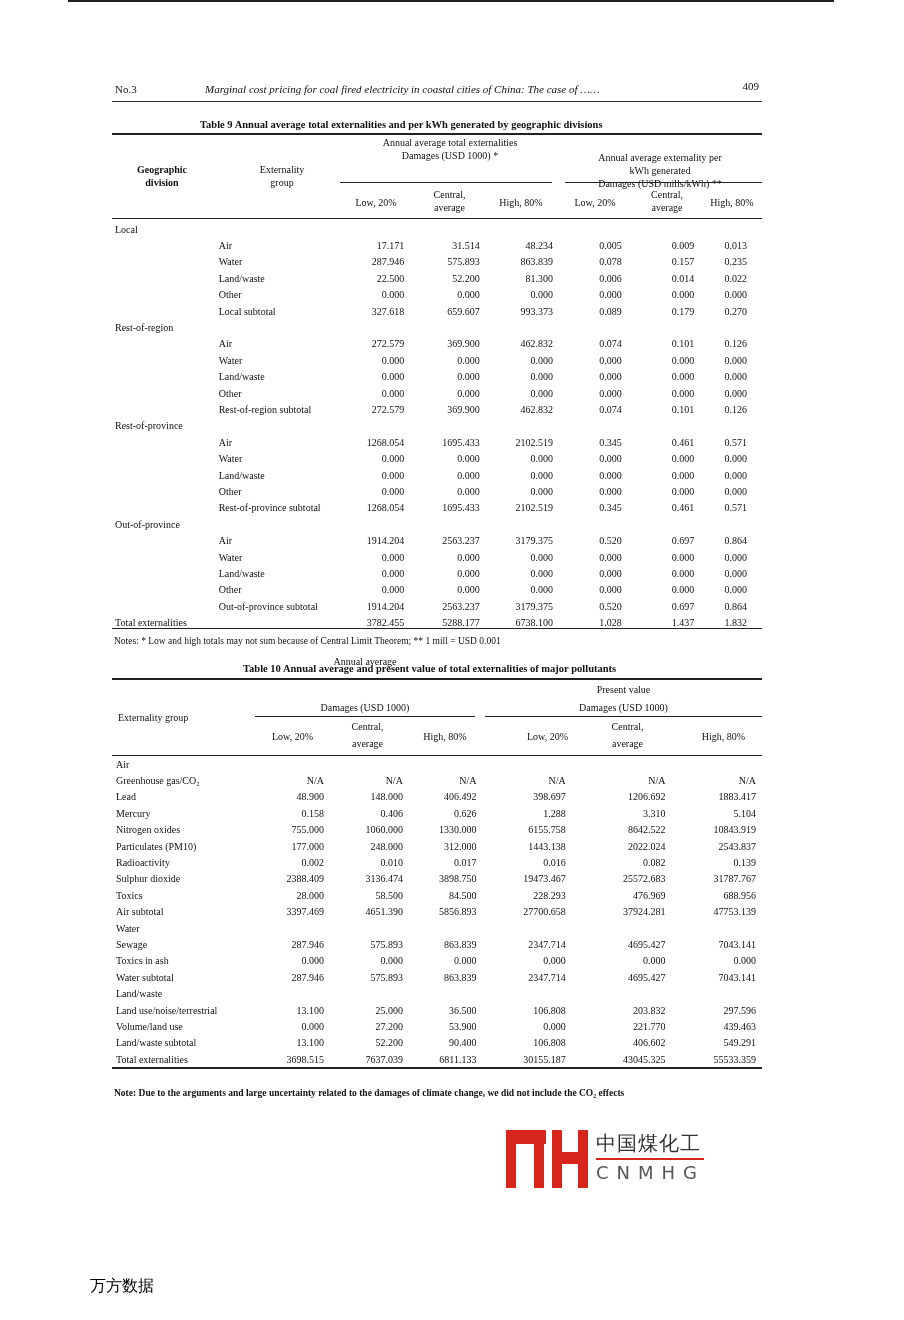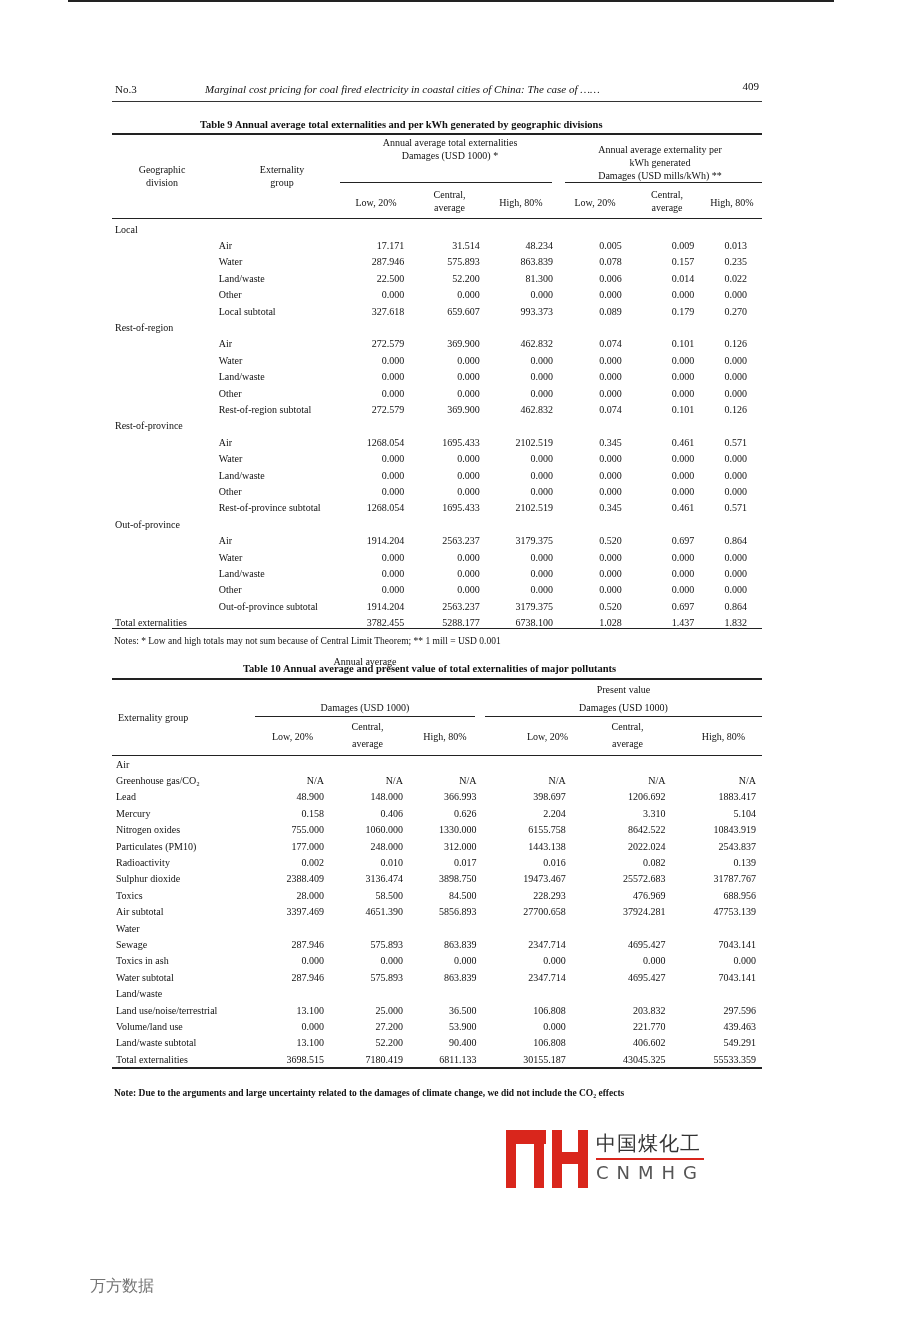--- a/index.html
+++ b/index.html
@@ -23,50 +23,50 @@
 
   table.t{position:absolute;border-collapse:collapse;font-size:10px;}
   table.t td{padding:0;height:16.4px;white-space:nowrap;}
   table.t td.num{text-align:right;}
 
   .logo{position:absolute;left:500px;top:1128px;width:210px;height:60px;}
   .logo .bar{position:absolute;background:#d9261c;}
   .logo .cn{position:absolute;left:96px;top:2px;font-family:"DejaVu Sans",sans-serif;font-size:20px;color:#333;letter-spacing:1px;}
   .logo .line{position:absolute;left:96px;top:30px;width:108px;height:2px;background:#d9261c;}
   .logo .en{position:absolute;left:96px;top:34px;font-family:"DejaVu Sans",sans-serif;font-size:18px;color:#555;letter-spacing:8px;}
-  .wf{position:absolute;left:90px;top:1276px;font-family:"DejaVu Sans",sans-serif;font-size:16px;color:#737373;}
+  .wf{position:absolute;left:90px;top:1276px;font-family:"DejaVu Sans",sans-serif;font-size:16px;color:#000000;}
 </style>
 </head>
 <body>
 
 <div class="topline"></div>
 
 <div class="runhead">
   <span class="jn">No.3</span>
   <span class="title">Marginal cost pricing for coal fired electricity in coastal cities of China: The case of ……</span>
   <span class="pg">409</span>
 </div>
 <div class="runrule"></div>
 
 <div class="tcap" style="left:200px;top:119px;">Table 9   Annual average total externalities and per kWh generated by geographic divisions</div>
 <div class="rule thick" style="left:112px;top:133px;width:650px;"></div>
 
-<div class="txt c hdr" style="left:112px;top:163px;width:100px;">
+<div class="txt c hdr" style="left:112px;top:163px;width:100px;font-weight:bold;">
   <div>Geographic</div>
   <div>division</div>
 </div>
 <div class="txt c hdr" style="left:232px;top:163px;width:100px;">
   <div>Externality</div>
   <div>group</div>
 </div>
 <div class="txt c hdr" style="left:340px;top:136px;width:220px;">
   <div>Annual average total externalities</div>
   <div>Damages (USD 1000) *</div>
 </div>
-<div class="txt c hdr" style="left:560px;top:143px;width:200px;text-align:center;">
+<div class="txt c hdr" style="left:560px;top:151px;width:200px;text-align:center;">
   <div>Annual average externality per</div>
   <div>kWh generated</div>
   <div>Damages (USD mills/kWh) **</div>
 </div>
 <div class="rule" style="left:340px;top:182px;width:212px;"></div>
 <div class="rule" style="left:565px;top:182px;width:197px;"></div>
 
 <div class="txt c" style="left:340px;top:197px;width:72px;">Low, 20%</div>
 <div class="txt c hdr" style="left:412px;top:188px;width:75px;">
   <div>Central,</div>
@@ -399,31 +399,31 @@
         <td class="num">N/A</td>
         <td class="num">N/A</td>
         <td class="num">N/A</td>
         <td class="num">N/A</td>
         <td class="num">N/A</td>
       </tr>
       <tr>
         <td>Lead</td>
         <td class="num">48.900</td>
         <td class="num">148.000</td>
-        <td class="num">366.993</td>
+        <td class="num">406.492</td>
         <td class="num">398.697</td>
         <td class="num">1206.692</td>
         <td class="num">1883.417</td>
       </tr>
       <tr>
         <td>Mercury</td>
         <td class="num">0.158</td>
         <td class="num">0.406</td>
         <td class="num">0.626</td>
-        <td class="num">2.204</td>
+        <td class="num">1.288</td>
         <td class="num">3.310</td>
         <td class="num">5.104</td>
       </tr>
       <tr>
         <td>Nitrogen oxides</td>
         <td class="num">755.000</td>
         <td class="num">1060.000</td>
         <td class="num">1330.000</td>
         <td class="num">6155.758</td>
         <td class="num">8642.522</td>
@@ -542,21 +542,21 @@
         <td class="num">13.100</td>
         <td class="num">52.200</td>
         <td class="num">90.400</td>
         <td class="num">106.808</td>
         <td class="num">406.602</td>
         <td class="num">549.291</td>
       </tr>
       <tr>
         <td>Total externalities</td>
         <td class="num">3698.515</td>
-        <td class="num">7180.419</td>
+        <td class="num">7637.039</td>
         <td class="num">6811.133</td>
         <td class="num">30155.187</td>
         <td class="num">43045.325</td>
         <td class="num">55533.359</td>
       </tr>
     </tbody>
 </table>
 <div class="rule thick" style="left:112px;top:1067px;width:650px;"></div>
 <div class="note b" style="left:114px;top:1073px;margin-top:15px;">Note: Due to the arguments and large uncertainty related to the damages of climate change, we did not include the CO₂ effects</div>
 

